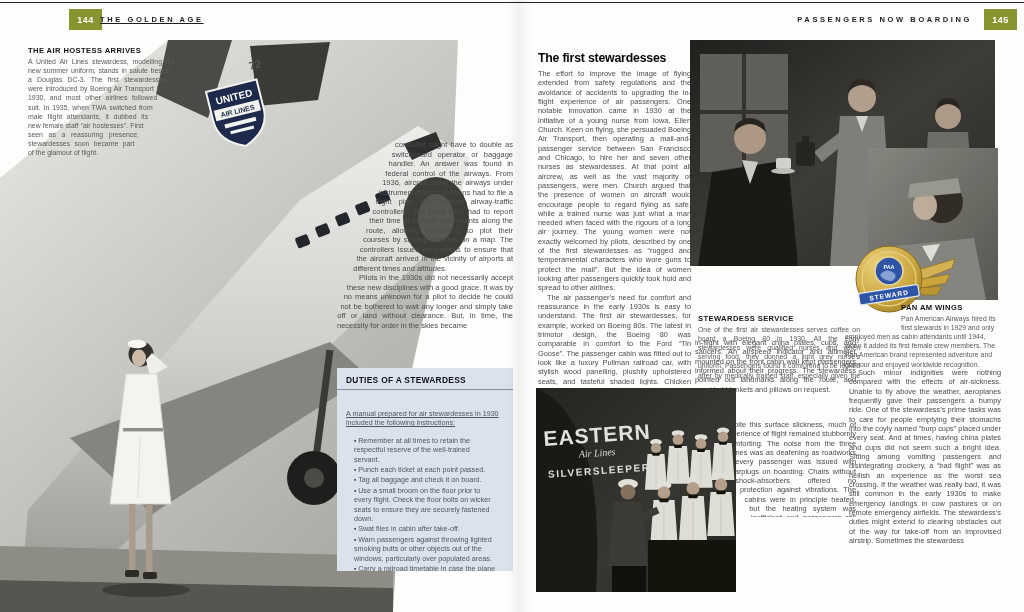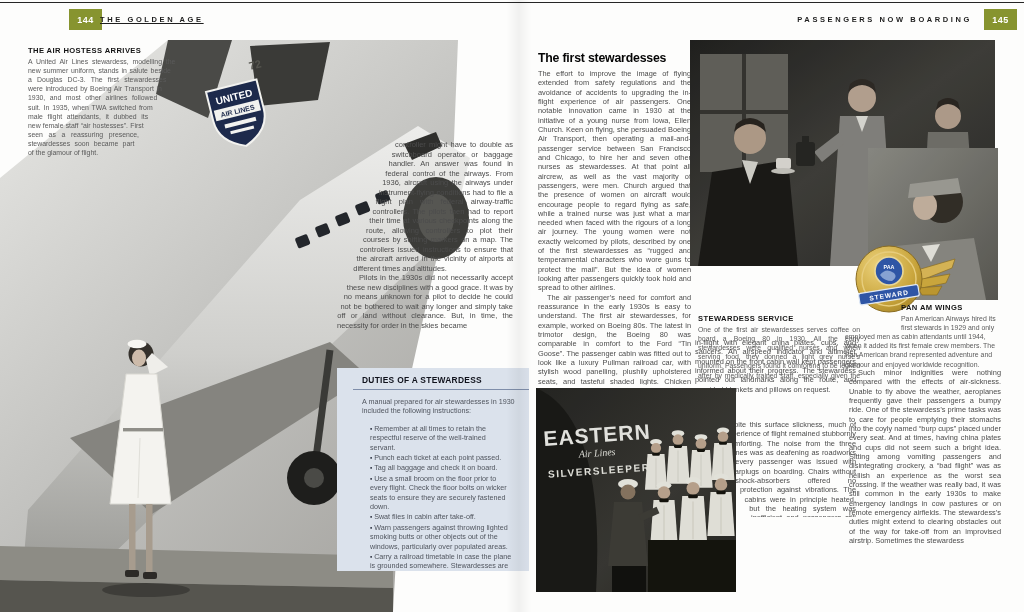--- a/index.html
+++ b/index.html
@@ -38,28 +38,28 @@
   .sect-head { font-size:12.3px; font-weight:bold; color:#050505; margin:7px 0 4px 0; line-height:1.05; text-align:left; letter-spacing:-0.2px; }
 
   .wrapspacer-tl { float:left; width:58px; height:172px; shape-outside:polygon(0 0,100% 0,0 100%); clip-path:polygon(0 0,100% 0,0 100%); }
   .wrapspacer-bl { float:left; width:48px; height:97px; shape-outside:polygon(0 0,100% 100%,0 100%); clip-path:polygon(0 0,100% 100%,0 100%); }
   .wrapspacer-br { float:right; width:78px; height:128px; shape-outside:polygon(100% 0,100% 100%,18% 100%); clip-path:polygon(100% 0,100% 100%,18% 100%); }
   .wrapspacer-badge { float:left; width:56px; height:24px; }
 
   
   .duties {
     position:absolute; left:337px; top:368px; width:176px; height:203px;
-    background:#dbe2ec; overflow:hidden;padding-left:16px;
+    background:#dbe2ec; overflow:hidden;
   }
   .duties-title {
     margin:0; padding:7px 9px 4px 9px; font-size:8.4px; font-weight:bold; color:#10121c;
     letter-spacing:.3px; border-bottom:1.4px solid #7f8eaa;
   }
   .duties-body { padding:7px 9px 0 9px; font-size:7.2px; line-height:1.3; color:#50555e; }
-  .duties-body p { margin:0 0 4px 0; }
+  .duties-body p { margin:12px 0 4px 0;text-decoration:underline; }
   .duties ul { margin:8px; padding:0; list-style:none; }
   .duties li { margin:0 0 1px 0; }
   .duties li::before { content:"▪ "; color:#3c4250; font-size:6.5px; }
 </style>
 </head>
 <body>
 
 <div class="spread">
   <div class="toprule"></div>
 

